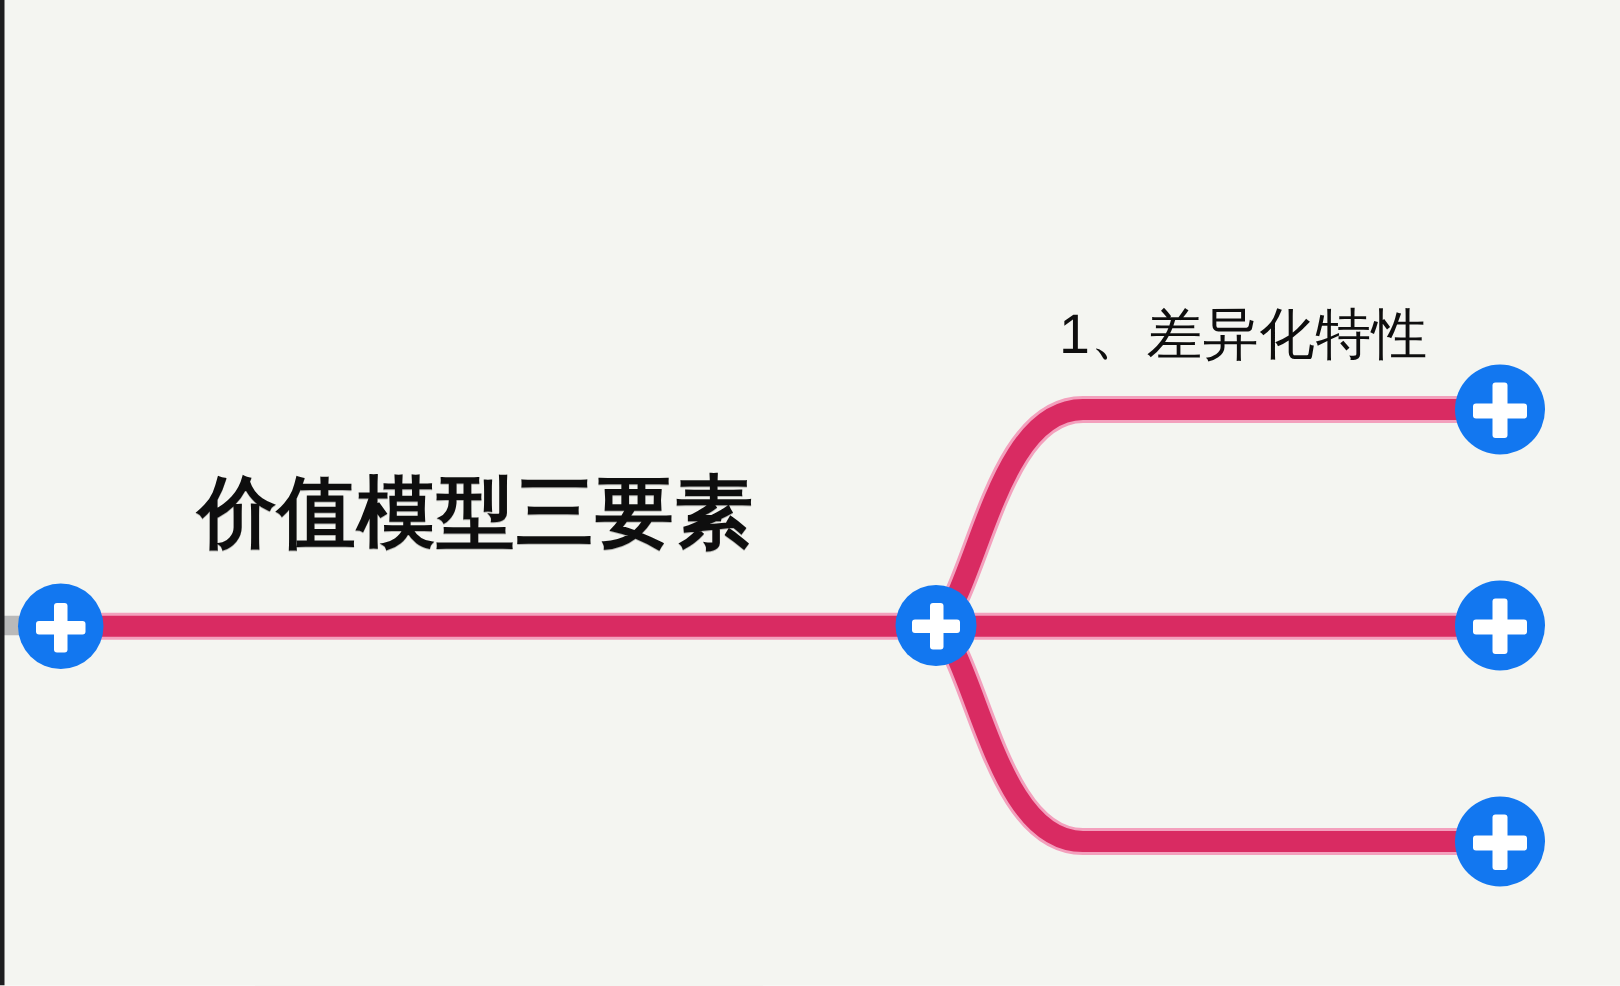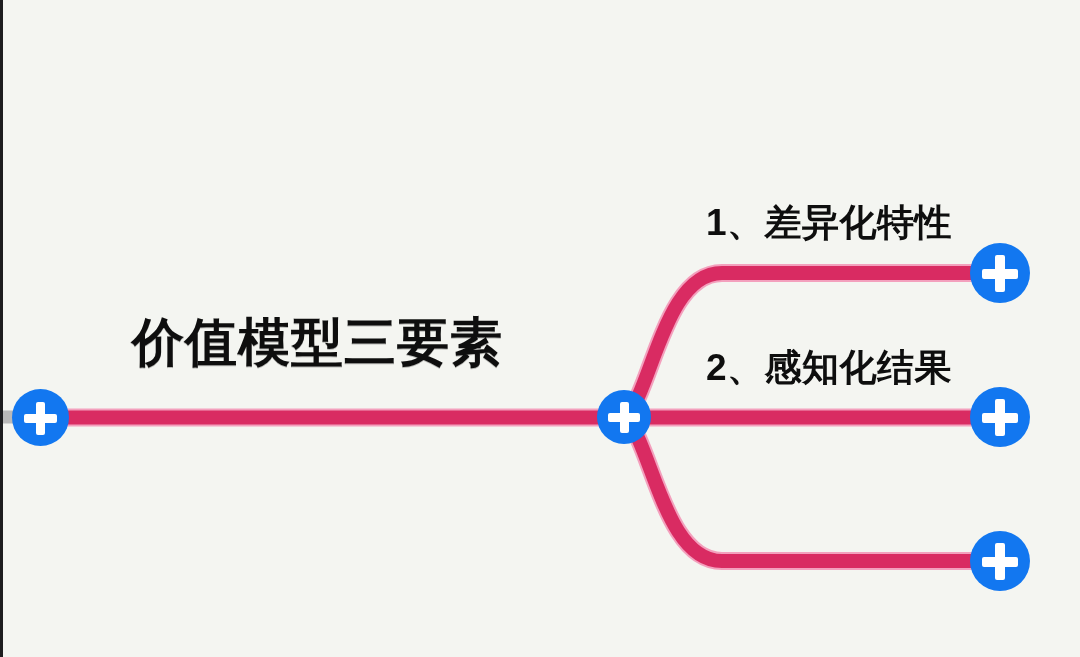--- a/index.html
+++ b/index.html
@@ -57,21 +57,21 @@
     top: 314px;
     font-size: 52px;
     font-weight: 700;
     letter-spacing: 1px;
     line-height: 1.08;
     text-shadow: 0 1px 0 rgba(0,0,0,0.25);
   }
 
   .branch-label {
     font-size: 37px;
-    font-weight: 700;
+    font-weight: 400;
     line-height: 1.1;
     letter-spacing: 0.5px;
   }
 
   .branch-label-1 { left: 706px; top: 203px; }
   .branch-label-2 { left: 706px; top: 348px; }
   .branch-label-3 { left: 706px; top: 492px; }
 
   
   .plus-node {
@@ -139,21 +139,20 @@
     <line x1="624" y1="417.5" x2="1000" y2="417.5" stroke="#f3a0bd" stroke-width="18" stroke-linecap="round"></line>
     <line x1="624" y1="417.5" x2="1000" y2="417.5" stroke="#d92b62" stroke-width="14" stroke-linecap="round"></line>
 
     <path d="M 624 415 C 652 443 664 561 722 561 L 1000 561" fill="none" stroke="#f3a0bd" stroke-width="18" stroke-linecap="round"></path>
     <path d="M 624 415 C 652 443 664 561 722 561 L 1000 561" fill="none" stroke="#d92b62" stroke-width="14" stroke-linecap="round"></path>
   </svg>
 
   <div class="label root-label">价值模型三要素</div>
 
   <div class="label branch-label branch-label-1">1、差异化特性</div>
-  <div class="label branch-label branch-label-2">2、感知化结果</div>
 
   <div class="plus-node node-root">
     <span class="bar-h"></span>
     <span class="bar-v"></span>
   </div>
 
   <div class="plus-node node-hub">
     <span class="bar-h"></span>
     <span class="bar-v"></span>
   </div>

